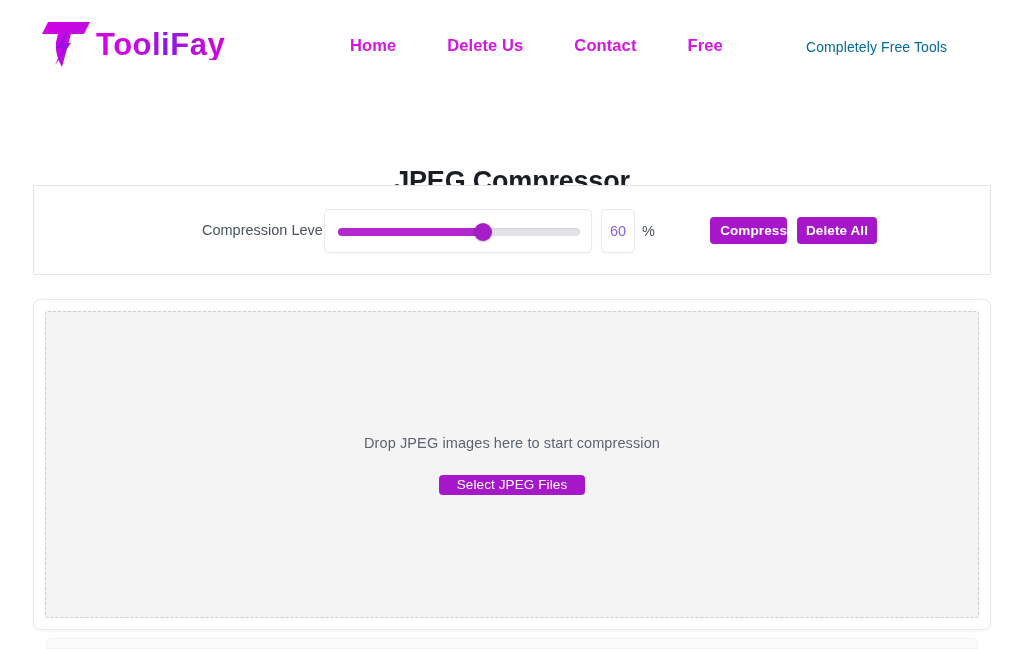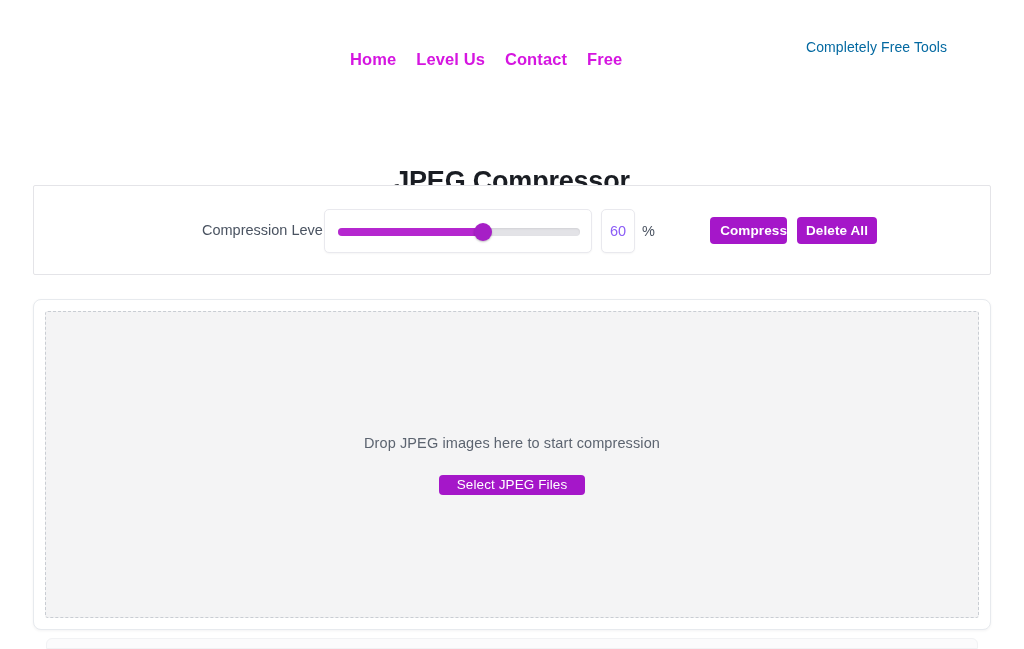--- a/index.html
+++ b/index.html
@@ -62,22 +62,21 @@
     -webkit-text-fill-color: transparent;
     line-height: 1;
   }
 
   .main-nav {
     position: absolute;
     left: 350px;
     top: 36px;
     display: flex;
     align-items: center;
-    gap: 20px;
-    margin-top: 14px;
+    gap: 51px;
   }
 
   .nav-link {
     font-size: 16.5px;
     font-weight: bold;
     color: #d516e0;
     text-decoration: none;
     letter-spacing: 0.1px;
     cursor: pointer;
   }
@@ -291,24 +290,44 @@
     border-radius: 6px 6px 0 0;
   }
 </style>
 </head>
 <body>
 
 <div class="page">
 
   <header class="site-header">
 
+    <a class="brand">
+      <span class="brand-mark-wrap">
+        <svg class="brand-mark" viewBox="0 0 56 52" xmlns="http://www.w3.org/2000/svg" aria-hidden="true">
+          <defs>
+            <linearGradient id="tgrad" x1="0" y1="0" x2="1" y2="1">
+              <stop offset="0%" stop-color="#d400e8"></stop>
+              <stop offset="55%" stop-color="#c20ae0"></stop>
+              <stop offset="100%" stop-color="#9614e6"></stop>
+            </linearGradient>
+            <linearGradient id="boltgrad" x1="0" y1="0" x2="0.2" y2="1">
+              <stop offset="0%" stop-color="#8b1ae8"></stop>
+              <stop offset="100%" stop-color="#b200e0"></stop>
+            </linearGradient>
+          </defs>
+          <path d="M10 4 L52 4 L46 16 L33 16 L24 49 C20 42 17 33 18 24 L20 16 L4 16 Z" fill="url(#tgrad)"></path>
+          <path d="M30 12 L18 30 L25 30 L17 47 L33 25 L26 25 Z" fill="url(#boltgrad)"></path>
+        </svg>
+      </span>
+      <span class="brand-name">TooliFay</span>
+    </a>
 
     <nav class="main-nav">
       <a class="nav-link">Home</a>
-      <a class="nav-link">Level Us</a>
+      <a class="nav-link">Delete Us</a>
       <a class="nav-link">Contact</a>
       <a class="nav-link">Free</a>
     </nav>
 
     <div class="header-tagline">Completely Free Tools</div>
   </header>
 
   <h1 class="page-title">JPEG Compressor</h1>
 
   <section class="controls-card">

